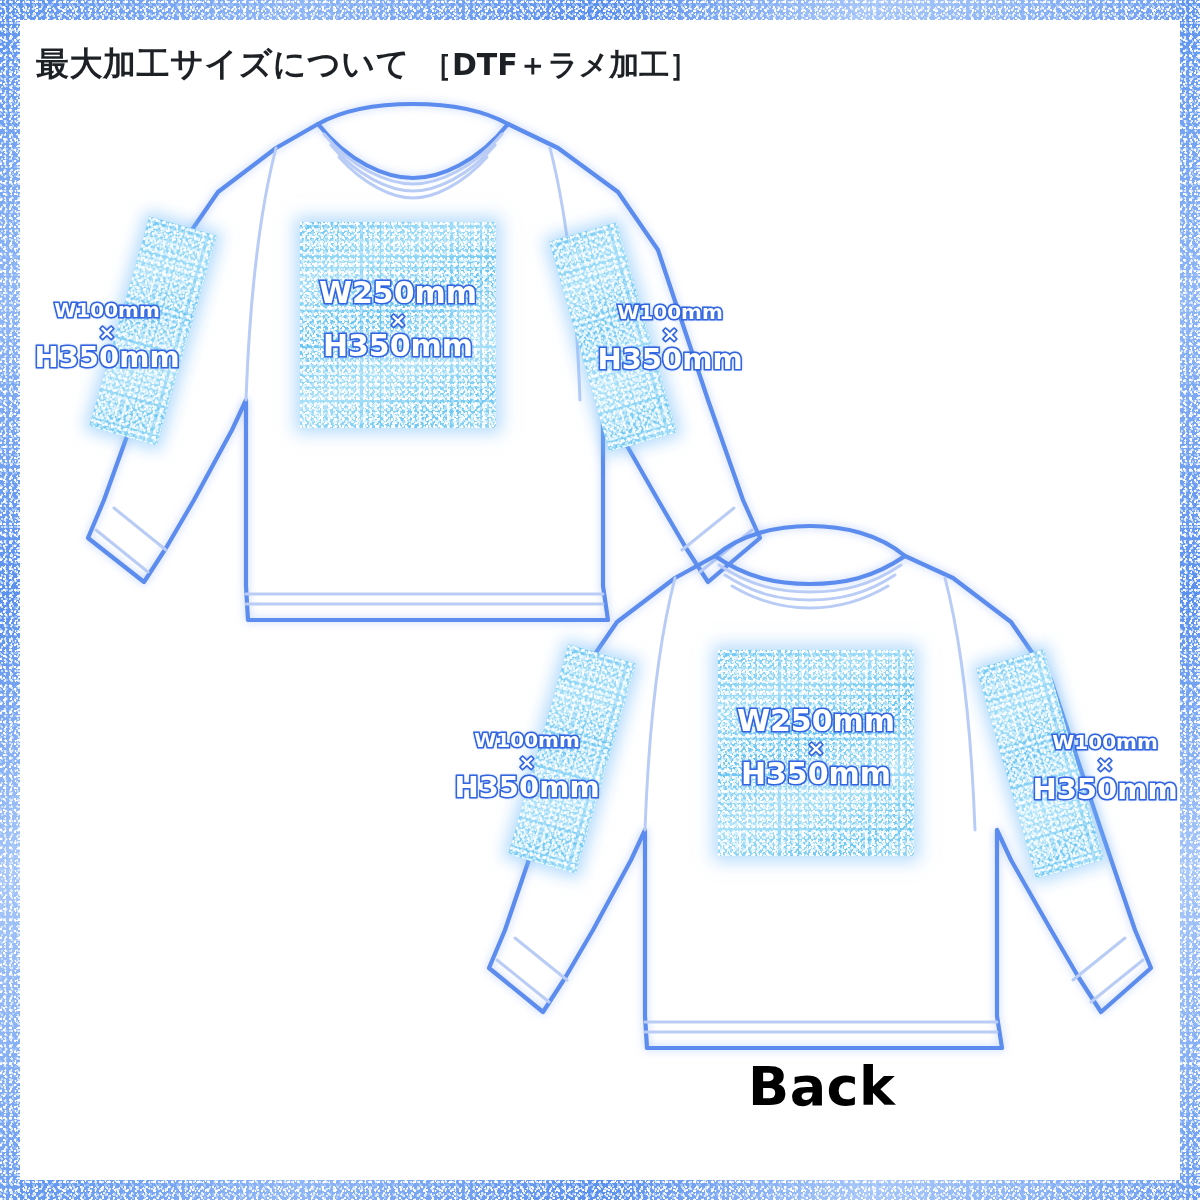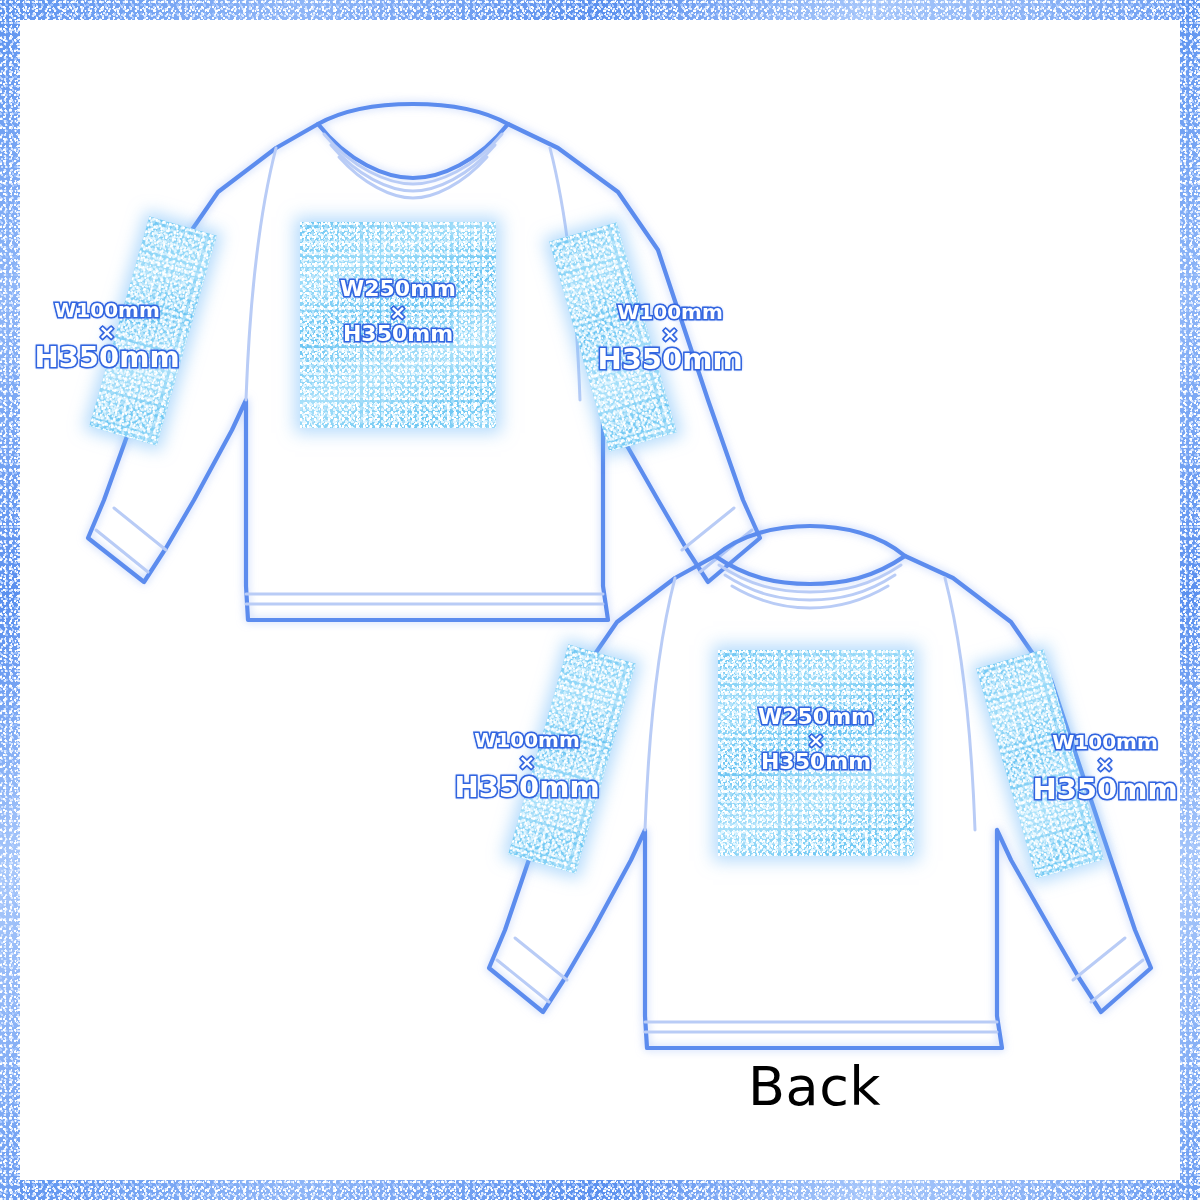--- a/index.html
+++ b/index.html
@@ -101,42 +101,46 @@
     -webkit-text-stroke:3px #3366e0;
     paint-order:stroke fill;
     text-shadow:
       0 0 3px #3366e0, 0 0 3px #3366e0,
       1px 1px 0 #3366e0, -1px -1px 0 #3366e0,
       1px -1px 0 #3366e0, -1px 1px 0 #3366e0;
   }
   .plabel .w{font-size:20px;display:block;}
   .plabel .x{font-size:20px;display:block;margin:2px 0 1px;}
   .plabel .h{font-size:29px;display:block;}
-  .plabel.chest .w,.plabel.chest .h{font-size:22px;}
+  .plabel.chest .w,.plabel.chest .h{font-size:30px;}
 
   .lbl-chest-front{left:300px;top:278px;width:196px;}
   .lbl-chest-back {left:718px;top:706px;width:196px;}
   .lbl-sleeve-fl  {left:32px;top:300px;width:150px;}
   .lbl-sleeve-fr  {left:595px;top:302px;width:150px;}
   .lbl-sleeve-bl  {left:452px;top:730px;width:150px;}
   .lbl-sleeve-br  {left:1030px;top:732px;width:150px;}
 
   
   .back-caption{
     position:absolute;left:748px;top:1055px;z-index:25;
-    font-size:54px;font-weight:400;color:#000000;
+    font-size:54px;font-weight:700;color:#000000;
     font-family:"DejaVu Sans","Liberation Sans",sans-serif;
     letter-spacing:0.5px;
   }
 </style>
 </head>
 <body>
 
 <div id="stage">
 
+  <div class="title">
+    <span>最大加工サイズについて</span>
+    <span class="tag">［DTF＋ラメ加工］</span>
+  </div>
 
   <div class="shirt shirt-front">
     <svg viewBox="0 0 790 540" width="790" height="540" aria-hidden="true">
       <g fill="none" stroke="#5c8cee" stroke-width="4.2" stroke-linejoin="round" stroke-linecap="round" style="filter:drop-shadow(0 0 4px rgba(130,165,245,.55));">
 
         <path d="M300,24
                  C325,10 360,4 395,4
                  C430,4 465,10 490,24
                  L540,48 L600,92
                  L640,150 L690,300 L725,400

